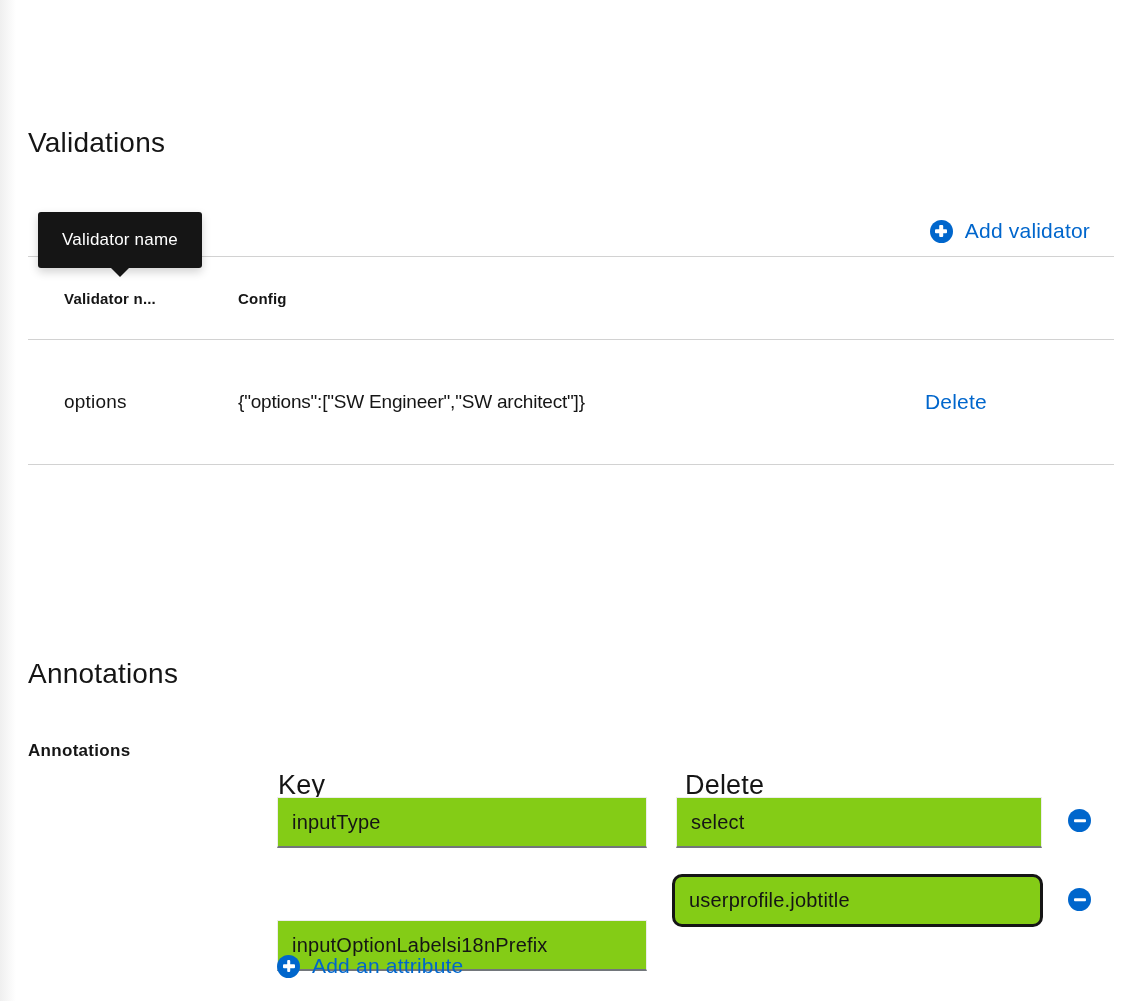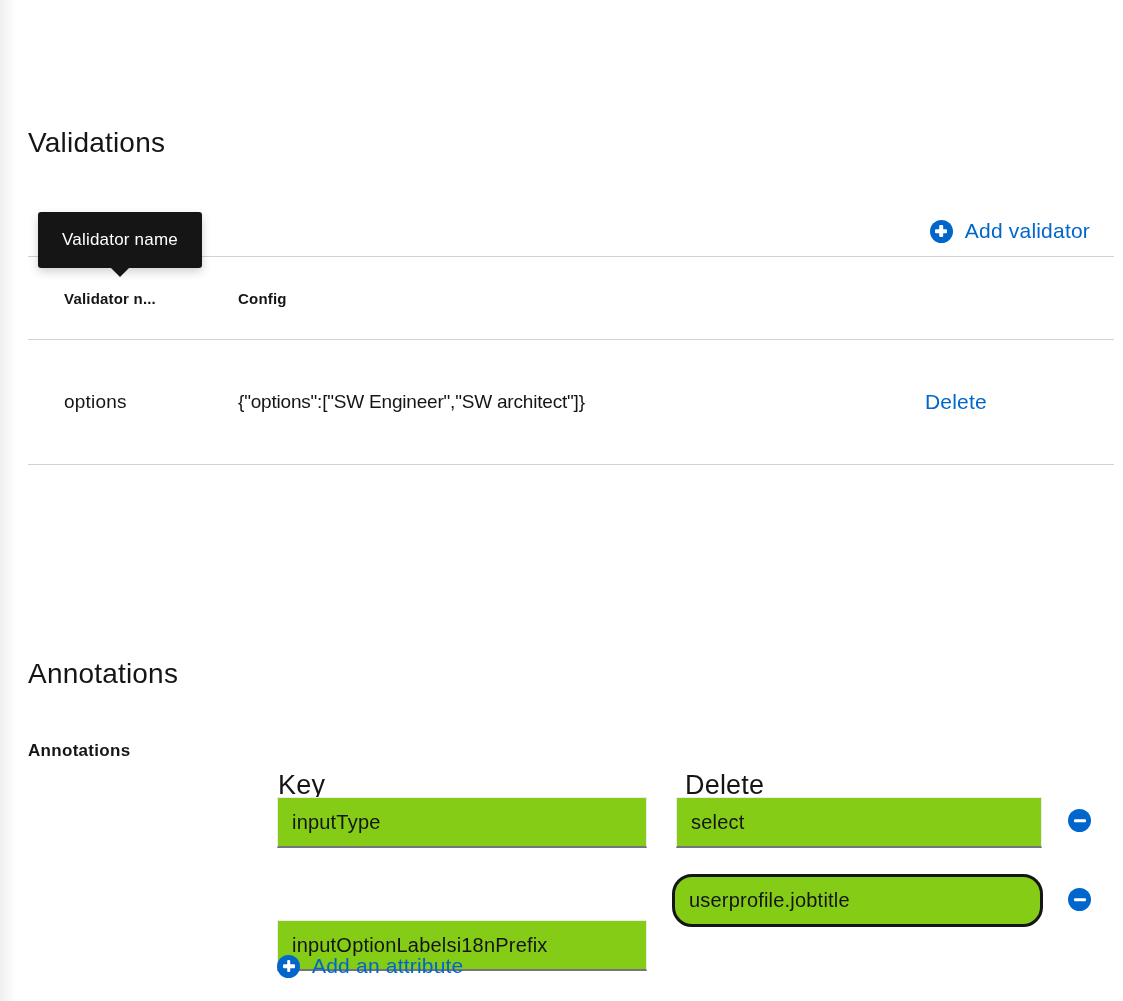--- a/index.html
+++ b/index.html
@@ -162,21 +162,21 @@
     background: #84cc16;
     font-family: "Liberation Sans", sans-serif;
     font-size: 20px;
     letter-spacing: 0.2px;
     color: #151515;
     padding: 0 14px;
     outline: none;
   }
   .pf-input.focused {
     border: 3px solid #151515;
-    border-radius: 20px;
+    border-radius: 10px;
     height: 53px;
   }
   .key-input-1   { left: 277px; top: 797px; width: 370px; }
   .value-input-1 { left: 676px; top: 797px; width: 366px; }
   .key-input-2   { left: 277px; top: 876px; width: 370px; margin-top: 44px; }
   .value-input-2 { left: 672px; top: 874px; width: 371px; }
 
   .minus-btn {
     position: absolute;
     background: none; border: none; padding: 0;

